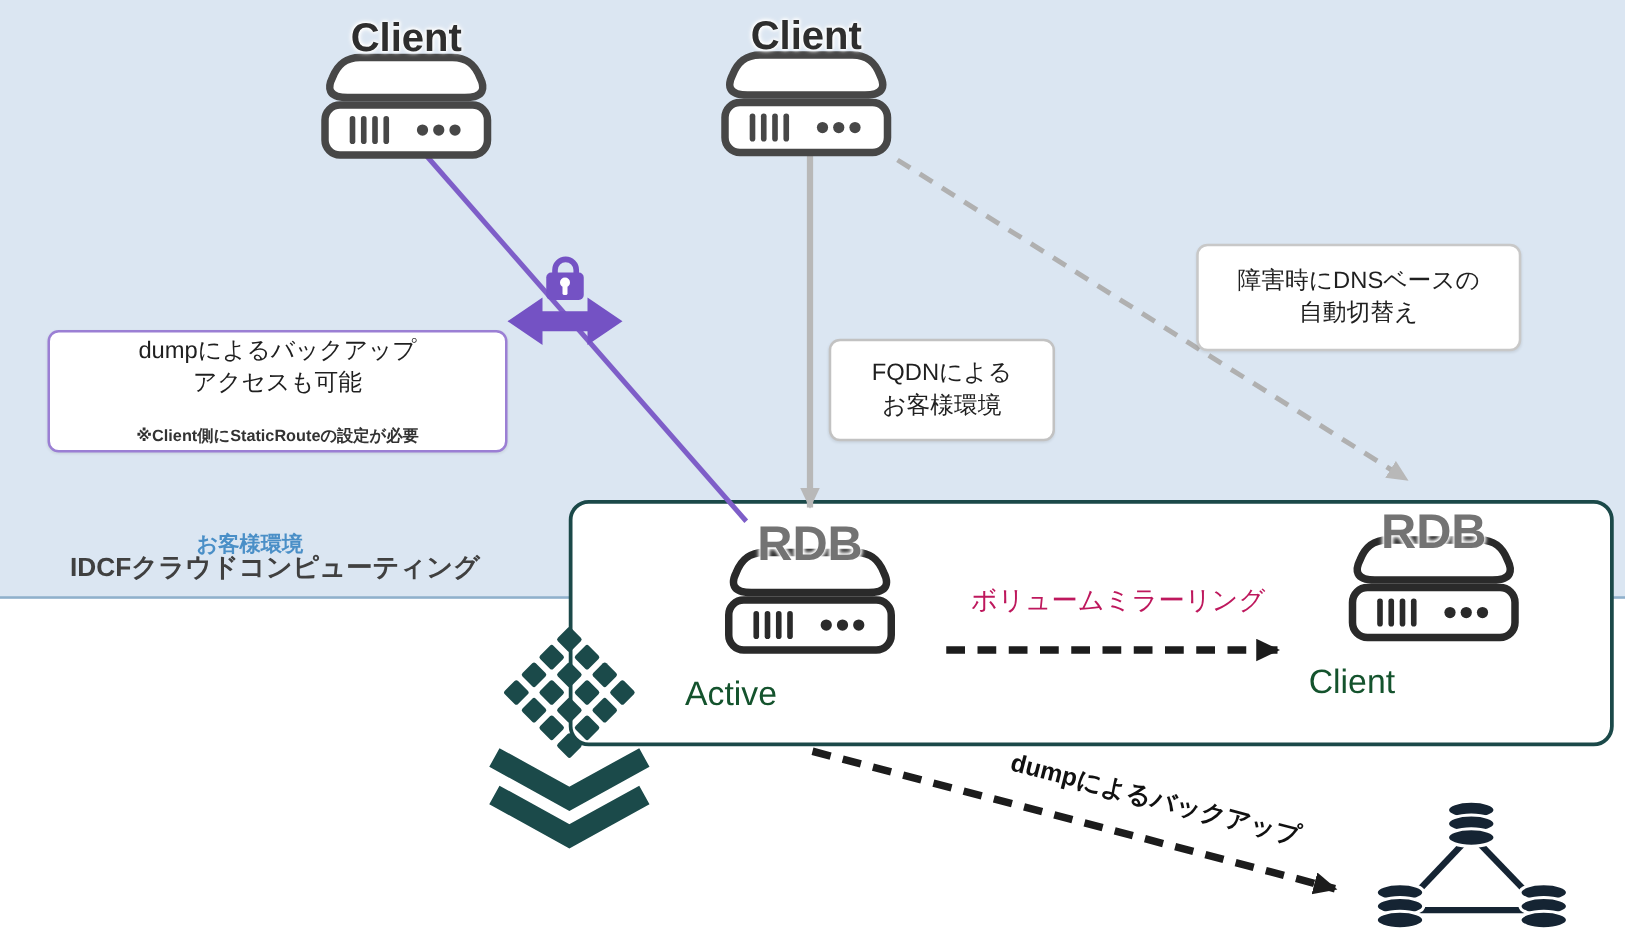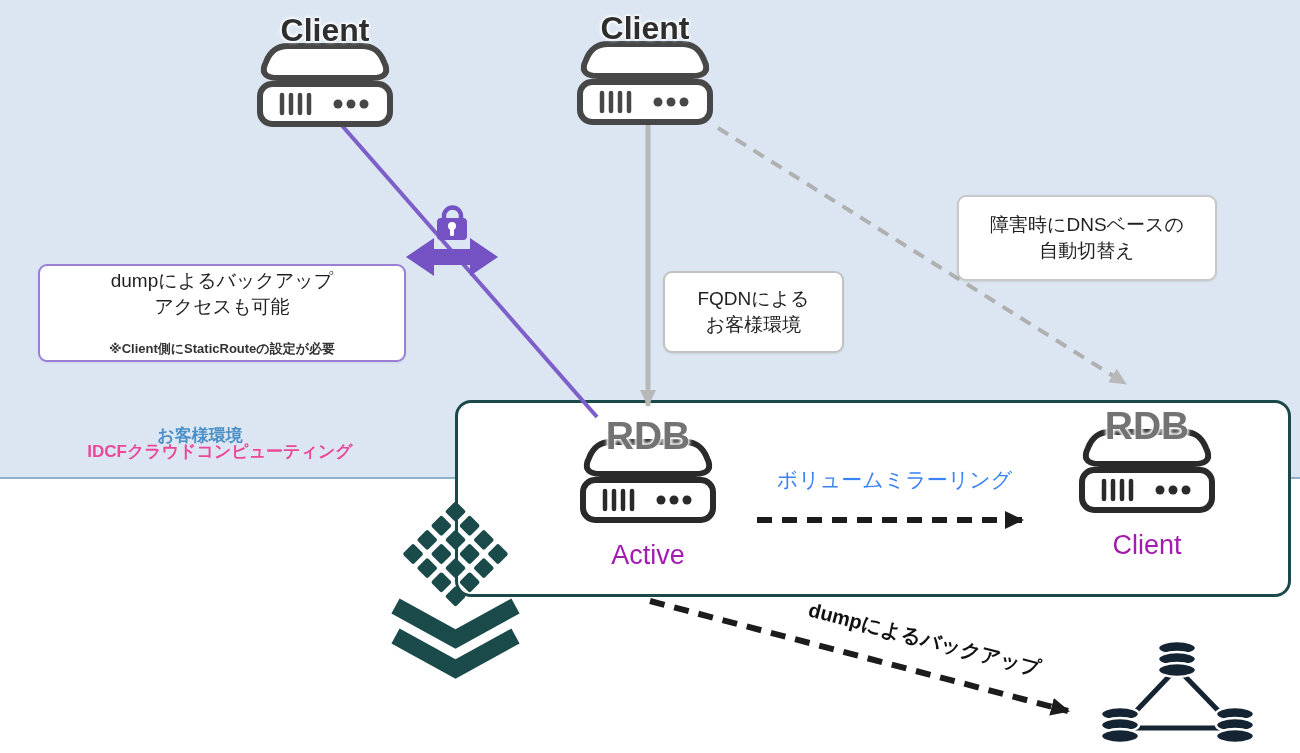--- a/index.html
+++ b/index.html
@@ -11,36 +11,36 @@
   
   .zone-blue{left:0;top:0;width:1300px;height:479px;background:#dbe6f2;}
   .zone-line{left:0;top:477px;width:1300px;height:2px;background:#8fb0cb;}
   .rdb-box{left:455px;top:400px;width:830px;height:191px;background:#ffffff;
     border:3px solid #1b4949;border-radius:16px;}
   
   .device-label{font-weight:bold;color:#2e2e2e;text-align:center;
     text-shadow:0 0 3px #fff,0 0 3px #fff,0 0 4px #fff,0 0 5px #fff;}
   .client-label{font-size:32px;}
   .rdb-title{font-size:39px;color:#737373;}
-  .state-label{font-size:27px;font-weight:normal;color:#a21caf;text-align:center;
+  .state-label{font-size:27px;font-weight:normal;color:#14532d;text-align:left;
     text-shadow:0 0 3px #fff,0 0 4px #fff;}
   .zone-text{font-weight:bold;text-align:center;}
   .zone-customer{left:80px;top:410px;width:240px;font-size:17px;color:#4a8fc7;margin-top:14px;}
-  .zone-provider{left:8px;top:440px;width:424px;font-size:17px;color:#ec4899;}
+  .zone-provider{left:8px;top:440px;width:424px;font-size:21px;color:#404040;}
   
   .callout{background:#ffffff;border-radius:9px;display:flex;flex-direction:column;
     justify-content:center;align-items:center;text-align:center;color:#1f1f1f;
     box-shadow:0 1px 2px rgba(0,0,0,0.08);}
   .callout .ln{font-size:19px;line-height:26px;}
   .callout .note{font-size:13px;font-weight:bold;color:#333;margin-top:20px;}
   .callout-private{left:38px;top:264px;width:364px;height:94px;border:2px solid #9b7fd4;}
   .callout-fqdn{left:663px;top:254px;width:177px;height:78px;border:2px solid #c2c2c2;margin-top:17px;}
   .callout-dns{left:957px;top:195px;width:256px;height:82px;border:2px solid #c8c8c8;}
   
-  .mirroring-label{left:742px;top:466px;width:305px;font-size:21px;color:#3b82f6;text-align:center;}
+  .mirroring-label{left:742px;top:466px;width:305px;font-size:21px;color:#be185d;text-align:center;}
   .dump-label{left:752px;top:626px;width:345px;font-size:20px;font-weight:bold;color:#111;
     text-align:center;transform:rotate(14.5deg);}
   svg{display:block;}
   .overlay{left:0;top:0;width:1300px;height:753px;pointer-events:none;}
 </style>
 </head>
 <body>
 
 <div id="canvas">
 

